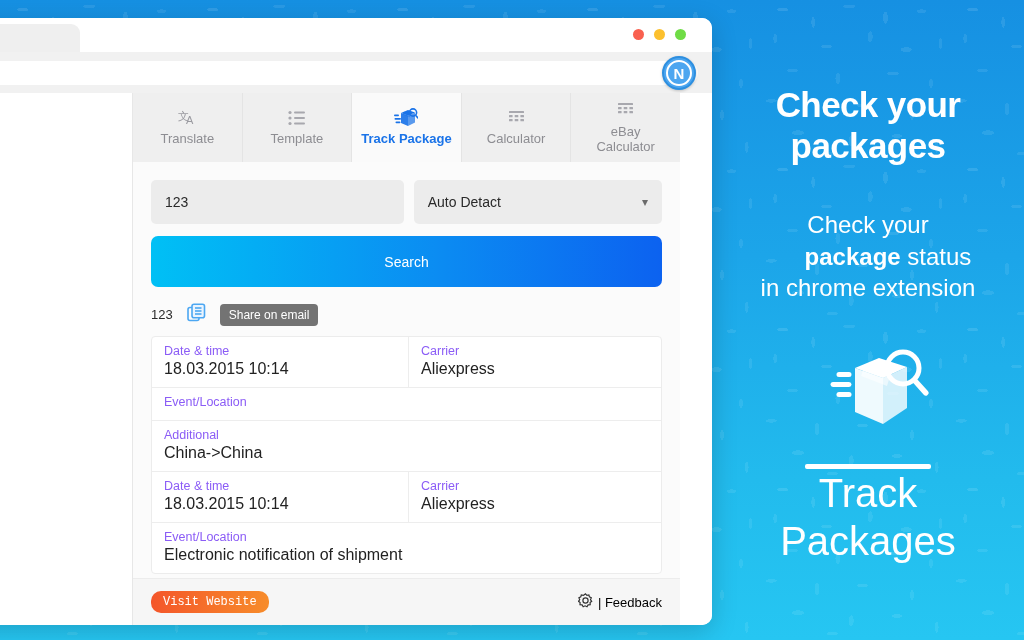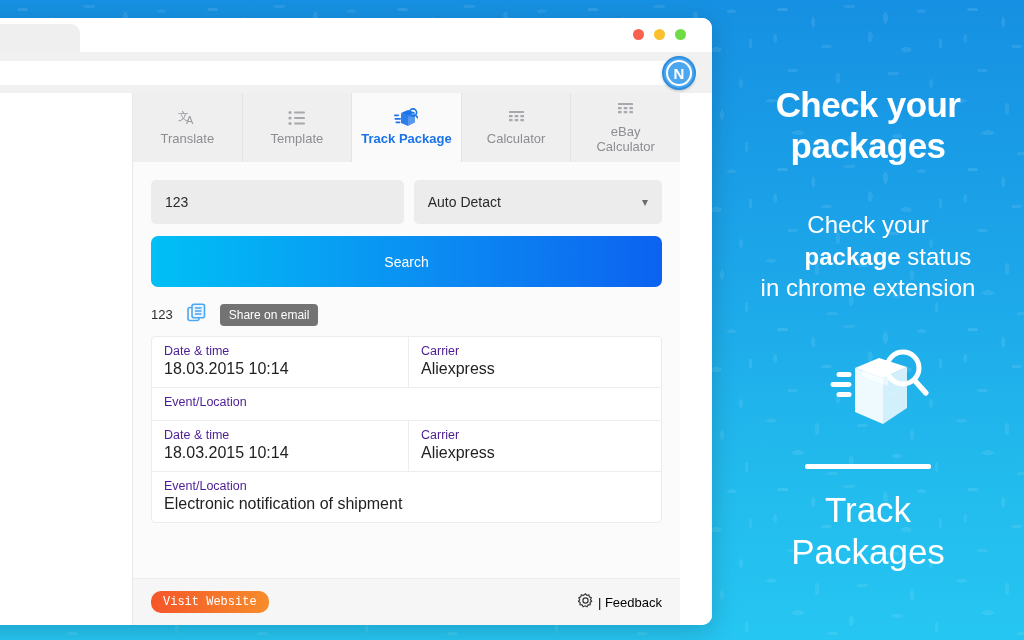--- a/index.html
+++ b/index.html
@@ -56,21 +56,21 @@
   }
   .promo-sub {
     margin-top: 42px; font-size: 24px; line-height: 1.33; font-weight: 400;
   }
   .promo-sub b { font-weight: bold; margin-left: 40px; }
   .promo-icon { margin-top: 42px; }
   .promo-rule {
     width: 126px; height: 5px; background: #fff; margin-top: 18px; border-radius: 2px;
   }
   .promo-caption {
-    margin-top: 20px; font-size: 35px; line-height: 1.2; font-weight: 400;
+    font-size: 40px; line-height: 1.2; font-weight: 400;
   }
 
   
   .browser {
     position: absolute; left: -40px; top: 18px; width: 752px; height: 607px;
     background: #ffffff;
     border-radius: 10px;
     box-shadow: 0 6px 26px rgba(0,0,0,.18);
     overflow: hidden;
   }
@@ -162,21 +162,21 @@
     margin: 0 18px; background: #fff;
     border: 1px solid #ececec; border-radius: 4px; overflow: hidden;
   }
   .trow { border-bottom: 1px solid #ededed; }
   .trow:last-child { border-bottom: none; }
   .trow.split { display: flex; }
   .cell { padding: 7px 12px 9px 12px; }
   .cell.left { width: 257px; border-right: 1px solid #ededed; }
   .cell.right { flex: 1; }
   .cell.full { width: 100%; }
-  .lbl { font-size: 12.5px; color: #4c1d95; margin-bottom: 2px; }
+  .lbl { font-size: 12.5px; color: #8b5cf6; margin-bottom: 2px; }
   .val { font-size: 16px; color: #222; }
 
   .footer {
     margin-top: auto; height: 47px; background: #f6f6f6;
     border-top: 1px solid #ececec;
     display: flex; align-items: center; justify-content: space-between;
     padding: 0 18px;
   }
   .visit-btn {
     border: none; border-radius: 10px; cursor: pointer;
@@ -363,20 +363,26 @@
             <div class="val">Aliexpress</div>
           </div>
         </div>
 
         <div class="trow">
           <div class="cell full">
             <div class="lbl">Event/Location</div>
           </div>
         </div>
 
+        <div class="trow">
+          <div class="cell full">
+            <div class="lbl">Additional</div>
+            <div class="val">China-&gt;China</div>
+          </div>
+        </div>
 
         <div class="trow split">
           <div class="cell left">
             <div class="lbl">Date &amp; time</div>
             <div class="val">18.03.2015 10:14</div>
           </div>
           <div class="cell right">
             <div class="lbl">Carrier</div>
             <div class="val">Aliexpress</div>
           </div>

